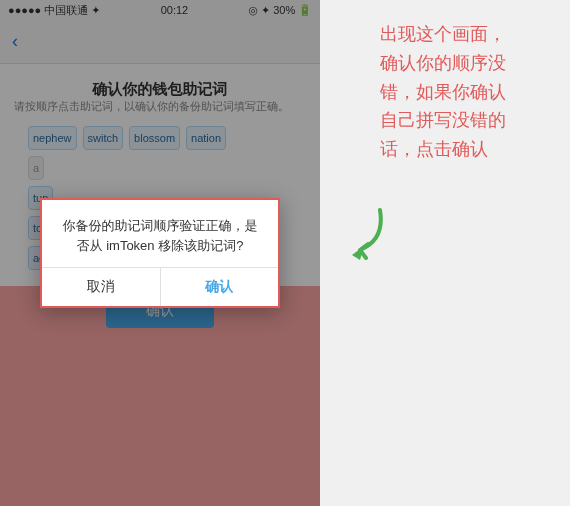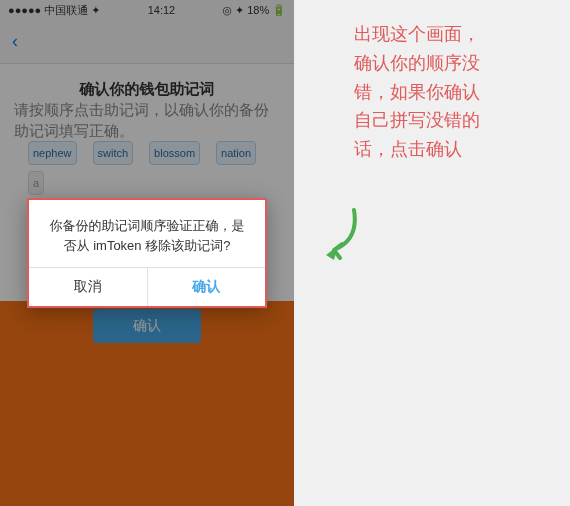--- a/index.html
+++ b/index.html
@@ -7,23 +7,23 @@
       width: 570px;
       height: 506px;
       background: #f0f0f0;
       font-family: -apple-system, 'PingFang SC', 'Helvetica Neue', Arial, sans-serif;
       display: flex;
       overflow: hidden;
     }
 
     
     .phone-frame {
-      width: 294px;
+      width: 320px;
       height: 506px;
-      background: #f97316;
+      background: #fca5a5;
       position: relative;
       overflow: hidden;
       flex-shrink: 0;
     }
 
     
     .status-bar {
       height: 20px;
       background: #f7f7f7;
       display: flex;
@@ -64,25 +64,25 @@
       padding: 16px 14px 10px;
       background: #fff;
     }
     .page-title {
       font-size: 15px;
       font-weight: 600;
       text-align: center;
       color: #333;
     }
     .page-subtitle {
-      font-size: 15px;
+      font-size: 11px;
       color: #888;
       text-align: left;
       line-height: 1.4;
-      margin-bottom: 0;
+      margin-bottom: 12px;
     }
     .word-chip {
       background: #e8f4fd;
       border: 1px solid #b3d9f5;
       border-radius: 4px;
       padding: 5px 4px;
       font-size: 11px;
       color: #2d6a9f;
       text-align: center;
     }
@@ -189,34 +189,34 @@
       width: 60px;
       height: 80px;
     }
 
     
     .words-section {
       padding: 0 14px;
     }
     .word-row-line {
       display: flex;
-      gap: 16px;
+      gap: 6px;
       margin-bottom: 6px;
       flex-wrap: wrap;
     }
   </style>
 </head>
 <body>
 
 <div class="phone-frame">
 
   <div class="status-bar">
     <span class="status-left">●●●●● 中国联通 ✦</span>
-    <span>14:12</span>
-    <span class="status-right">◎ ✦ 18% 🔋</span>
+    <span>00:12</span>
+    <span class="status-right">◎ ✦ 30% 🔋</span>
   </div>
 
   <div class="nav-bar">
     <span class="nav-back">‹</span>
   </div>
 
   <div class="main-content">
     <div class="page-title">确认你的钱包助记词</div>
     <div class="page-subtitle">请按顺序点击助记词，以确认你的备份助记词填写正确。</div>
 

